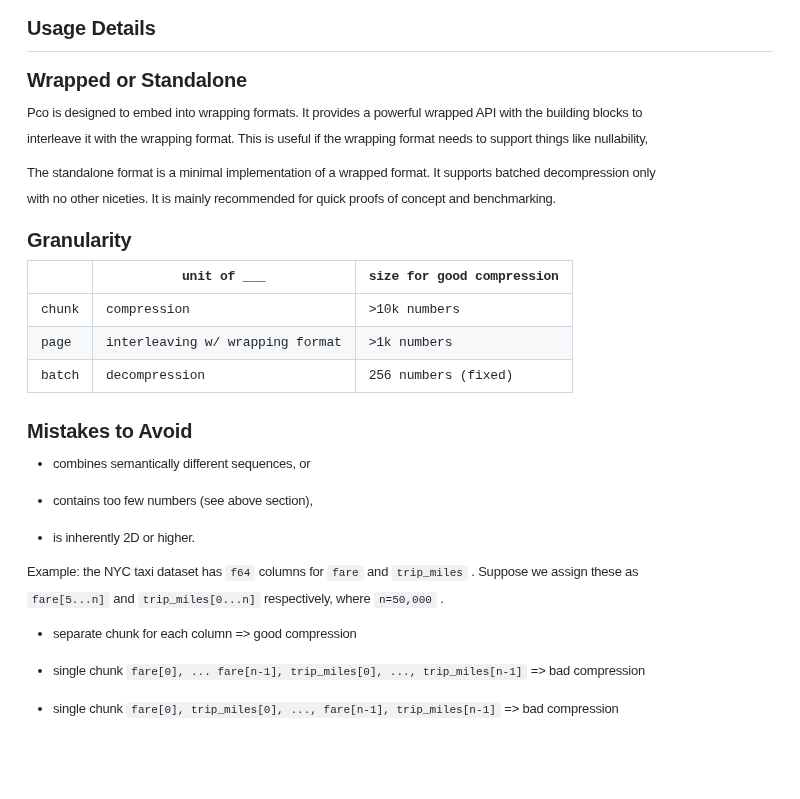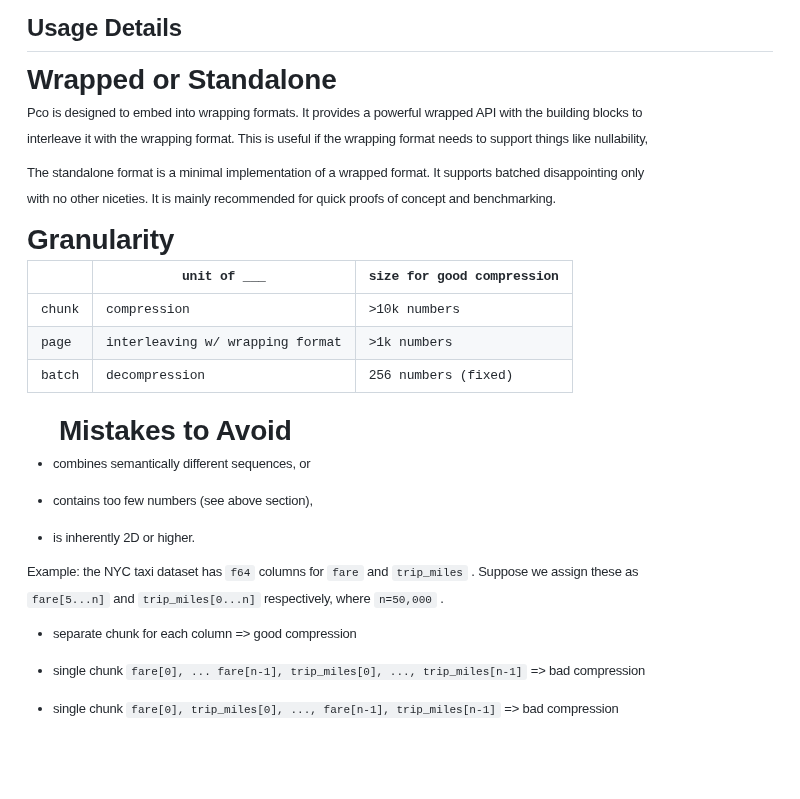--- a/index.html
+++ b/index.html
@@ -8,27 +8,27 @@
   }
   *{box-sizing:border-box;}
   html,body{margin:0;padding:0;}
   body{
     width:800px;height:799px;overflow:hidden;background:var(--page_bg);
     color:var(--text);font-family:"Liberation Sans",sans-serif;
     font-size:13px;letter-spacing:-0.2px;line-height:26px;
   }
   .md{padding:13px 27px 0 27px;width:800px;}
   h1.doc-title{
-    font-size:24px;font-weight:700;line-height:30px;margin:0;
+    font-size:20px;font-weight:700;line-height:30px;margin:0;
     padding-bottom:8px;border-bottom:1px solid var(--rule);color:var(--heading);
   }
   h2.section-heading{
-    font-size:28px;font-weight:700;line-height:24px;margin:16px 0 8px 0;color:var(--heading);
+    font-size:20px;font-weight:700;line-height:24px;margin:16px 0 8px 0;color:var(--heading);
   }
-  h2.section-heading.mt-lg{margin-top:26px;margin-left:32px;}
+  h2.section-heading.mt-lg{margin-top:26px;}
   p{margin:0 0 8px 0;}
   .line{display:block;white-space:nowrap;}
   ul{margin:0 0 8px 0;padding-left:26px;list-style:disc;}
   li{line-height:26px;white-space:nowrap;}
   li + li{margin-top:11px;}
   code{
     font-family:"Liberation Mono","DejaVu Sans Mono",monospace;
     font-size:85%;letter-spacing:0;background:var(--code_bg);
     padding:2px 5px;border-radius:3px;color:var(--heading);
   }
@@ -49,21 +49,21 @@
   <h1 class="doc-title">Usage Details</h1>
 
   <h2 class="section-heading">Wrapped or Standalone</h2>
 
   <p>
     <span class="line">Pco is designed to embed into wrapping formats. It provides a powerful wrapped API with the building blocks to</span>
     <span class="line">interleave it with the wrapping format. This is useful if the wrapping format needs to support things like nullability,</span>
   </p>
 
   <p>
-    <span class="line">The standalone format is a minimal implementation of a wrapped format. It supports batched disappointing only</span>
+    <span class="line">The standalone format is a minimal implementation of a wrapped format. It supports batched decompression only</span>
     <span class="line">with no other niceties. It is mainly recommended for quick proofs of concept and benchmarking.</span>
   </p>
 
   <h2 class="section-heading">Granularity</h2>
 
 
   <table>
     <thead>
       <tr>
         <th class="row-label-col"></th>

